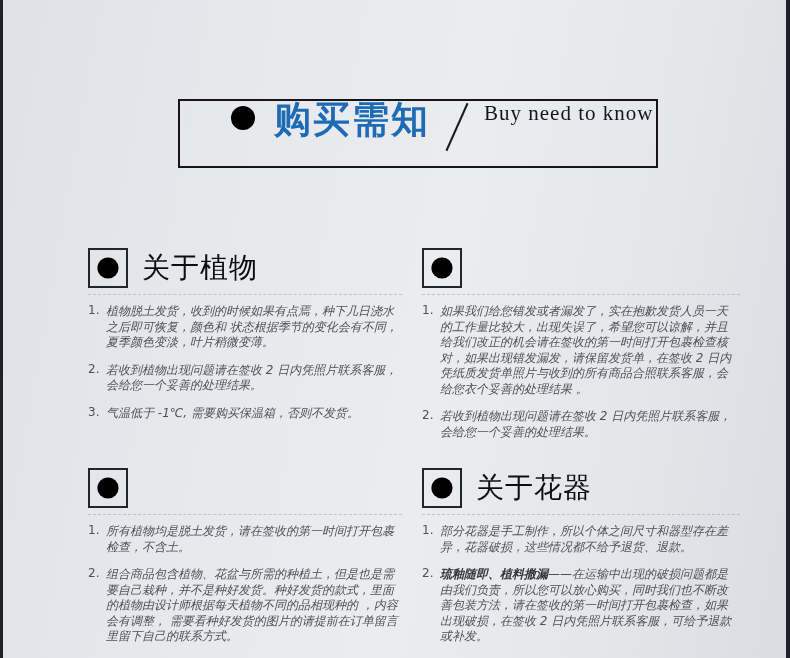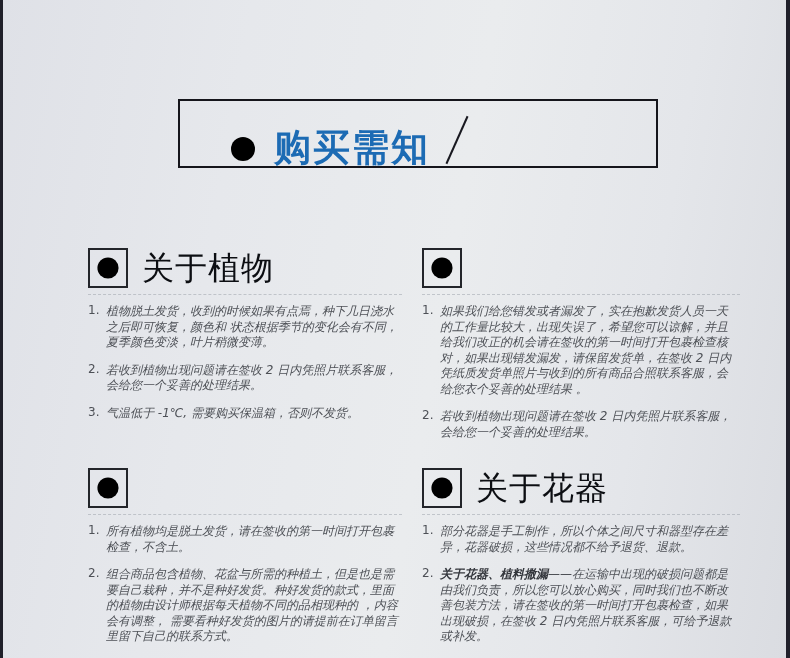--- a/index.html
+++ b/index.html
@@ -8,21 +8,21 @@
     font-family:"DejaVu Sans","Liberation Sans",sans-serif;
     background:linear-gradient(100deg,#dfe1e7 0%,#e6e8ec 28%,#eaecee 55%,#e4e6ea 78%,#dadce1 100%);
   }
   .edge{position:absolute;top:0;bottom:0;background:#20202a;}
   .edge-left{left:0;width:3px;}
   .edge-right{right:0;width:4px;}
 
   
   .banner{
     position:absolute;left:178px;top:99px;width:430px;height:65px;
-    border:2px solid #15151b;display:flex;align-items:flex-end;
+    border:2px solid #15151b;display:flex;align-items:flex-start;
     padding-left:46px;box-sizing:content-box;background:transparent;
   }
   .banner .sun{width:34px;height:34px;flex:none;}
   .banner-title{
     font-size:37px;font-weight:bold;color:#1c6bb4;letter-spacing:2px;
     margin-left:14px;line-height:1;
   }
   .slash{
     width:2px;height:52px;background:#191920;margin-left:26px;
     transform:rotate(24deg);flex:none;
@@ -34,21 +34,21 @@
 
   
   .notice-sec{position:absolute;}
   .sec-head{display:flex;align-items:center;height:40px;}
   .icon-box{
     width:36px;height:36px;border:2px solid #23252a;flex:none;
     display:flex;align-items:center;justify-content:center;background:transparent;
   }
   .icon-box .sun{width:30px;height:30px;}
   .sec-title{
-    margin:0 0 0 14px;font-size:32px;font-weight:400;color:#0c0e12;
+    margin:0 0 0 14px;font-size:28px;font-weight:400;color:#0c0e12;
     letter-spacing:1px;line-height:1;
   }
   .dashed{border-top:1px dashed rgba(145,150,160,0.45);margin-top:6px;}
   .items{list-style:none;margin:8px 0 0 0;padding:0;}
   .item{display:flex;margin-bottom:10px;color:#4d5056;font-size:12px;line-height:15.5px;}
   .num{width:17px;flex:none;}
   .txt{margin:1px;flex:1;font-style:italic;}
   .bld{color:#34373d;font-weight:bold;}
 </style>
 </head>
@@ -79,20 +79,21 @@
 
 <div class="edge edge-left"></div>
 <div class="edge edge-right"></div>
 
 <div class="banner">
   <svg class="sun">
       <use href="#sun-sym"></use>
     </svg>
   <div class="banner-title">购买需知</div>
   <div class="slash"></div>
+  <div class="banner-sub">Buy need to know</div>
 </div>
 
 <section class="notice-sec" style="left:88px;top:248px;width:314px">
   <div class="sec-head">
     <span class="icon-box">
         <svg class="sun">
           <use href="#sun-sym"></use>
         </svg>
       </span>
     <h2 class="sec-title">关于植物</h2>
@@ -166,16 +167,16 @@
     <h2 class="sec-title">关于花器</h2>
   </div>
   <div class="dashed"></div>
   <ol class="items">
     <li class="item">
       <span class="num">1.</span>
       <p class="txt"><b class="bld"></b><span>部分花器是手工制作，所以个体之间尺寸和器型存在差异，花器破损，这些情况都不给予退货、退款。</span></p>
     </li>
     <li class="item">
       <span class="num">2.</span>
-      <p class="txt"><b class="bld">关于花器、植料撒漏</b><span>——在运输中出现的破损问题都是由我们负责，所以您可以放心购买，同时我们也不断改善包装方法，请在签收的第一时间打开包裹检查，如果出现破损，在签收 2 日内凭照片联系客服，可给予退款或补发。</span></p>
+      <p class="txt"><b class="bld">琉釉随即、植料撒漏</b><span>——在运输中出现的破损问题都是由我们负责，所以您可以放心购买，同时我们也不断改善包装方法，请在签收的第一时间打开包裹检查，如果出现破损，在签收 2 日内凭照片联系客服，可给予退款或补发。</span></p>
     </li>
   </ol>
 </section>
 
 </body></html>

